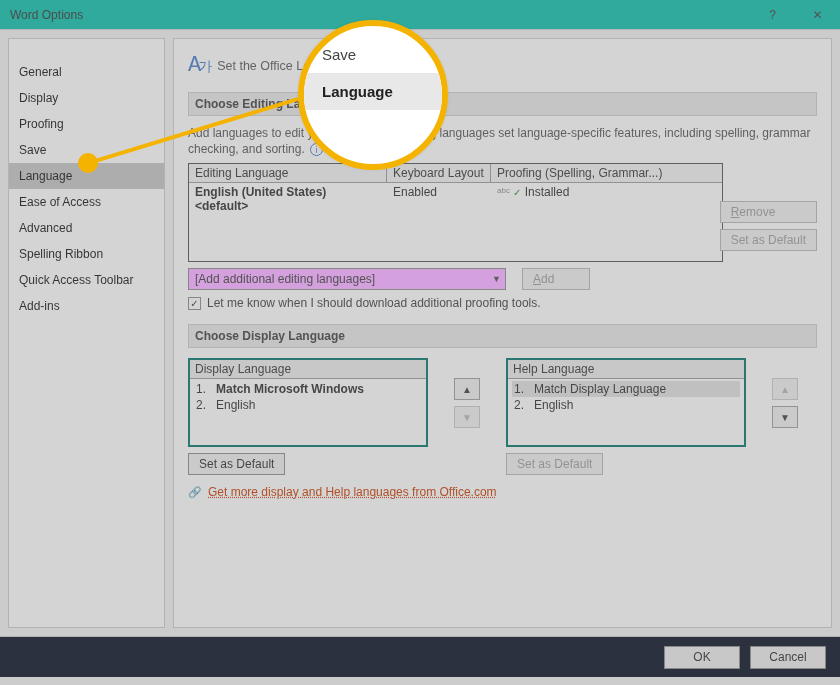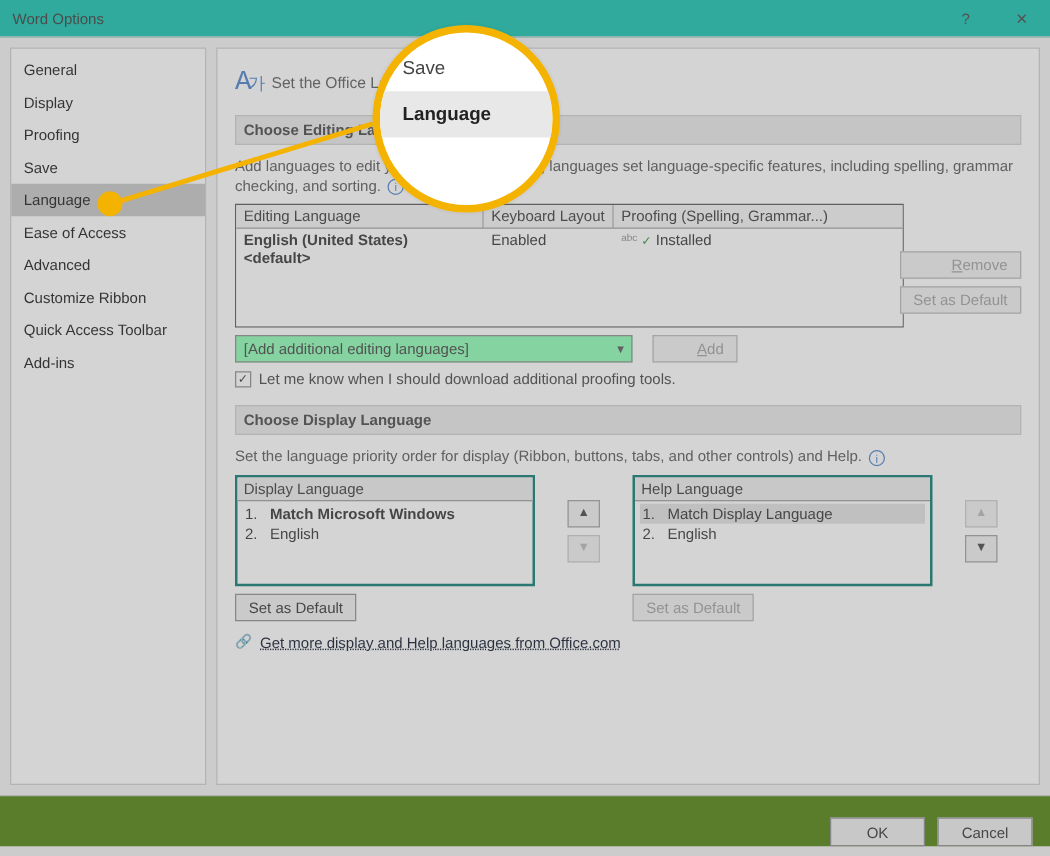--- a/index.html
+++ b/index.html
@@ -38,21 +38,21 @@
   .container {
     display: flex;
     height: 606px;
     background: #e6e6e6;
   }
   .sidebar {
     width: 157px;
     background: #f0f0f0;
     border: 1px solid #c4c4c4;
     margin: 8px 0 8px 8px;
-    padding-top: 4px;
+    padding-top: 20px;
   }
   .sidebar .item {
     padding: 6px 10px;
     color: #1a1a1a;
     cursor: pointer;
   }
   .sidebar .item.selected {
     background: #bdbdbd;
     position: relative;
   }
@@ -133,32 +133,32 @@
     right: 14px;
     top: 162px;
     display: flex; flex-direction: column; gap: 6px;
   }
   .btn {
     border: 1px solid #b0b0b0;
     background: #e3e3e3;
     color: #999;
     padding: 3px 10px;
     min-width: 84px;
-    text-align: right;
+    text-align: left;
     font-size: 12px;
   }
   .btn.enabled { color: #333; border-color: #8a8a8a; }
   .add-row {
     display: flex; align-items: center; gap: 16px;
     width: 535px;
     margin-top: 6px;
   }
   .combo {
     border: 1px solid #888;
-    background: #86efac;
+    background: #f0abfc;
     height: 22px;
     display: flex; align-items: center;
     padding: 0 4px 0 6px;
     width: 318px;
     justify-content: space-between;
     color: #444;
     gap: 20px;
   }
   .combo .tri { font-size: 9px; color: #555; }
   .chk-row { margin-top: 6px; display: flex; align-items: center; gap: 6px; color: #444; }
@@ -207,33 +207,33 @@
   .link-row {
     margin-top: 10px;
     display: flex; align-items: center; gap: 6px;
   }
   .link-icon {
     width: 14px; height: 14px;
     display: inline-flex; align-items: center; justify-content: center;
     color: #666; font-size: 11px;
   }
   .link {
-    color: #0f172a;
+    color: #c2410c;
     text-decoration: underline;
     text-decoration-style: dotted;
   }
   .footer {
     height: 41px;
     border-top: 1px solid #c4c4c4;
     display: flex;
     justify-content: flex-end;
-    align-items: flex-end;
+    align-items: center;
     gap: 10px;
     padding-right: 14px;
-    background: #4d7c0f;
+    background: #0f172a;
   }
   .footer .fbtn {
     border: 1px solid #8a8a8a;
     background: #e1e1e1;
     width: 76px; height: 23px;
     display: flex; align-items: center; justify-content: center;
     color: #333;
   }
   
   .callout-circle {
@@ -313,21 +313,21 @@
 
 <div class="container">
   <div class="sidebar" id="sidebar">
       <div class="item">General</div>
       <div class="item">Display</div>
       <div class="item">Proofing</div>
       <div class="item">Save</div>
       <div class="item selected">Language</div>
       <div class="item">Ease of Access</div>
       <div class="item">Advanced</div>
-      <div class="item">Customize Ribbon</div>
+      <div class="item">Spelling Ribbon</div>
       <div class="item">Quick Access Toolbar</div>
       <div class="item">Add-ins</div>
     </div>
 
   <div class="content">
     <div class="hdr">
       <span class="aicon">A<span class="small">가</span></span>
       <span class="hdr-text">Set the Office Language Preferences.</span>
     </div>
 
@@ -371,24 +371,20 @@
 
     <div class="chk-row">
       <span class="chk">✓</span>
       <span>Let me know when I should download additional proofing tools.</span>
     </div>
 
     <div style="height:14px"></div>
 
     <div class="section-title">Choose Display Language</div>
 
-    <div class="para">
-      <span>Set the language priority order for display (Ribbon, buttons, tabs, and other controls) and Help.</span>
-      <span class="info-icon">i</span>
-    </div>
 
     <div class="display-row">
 
       <div>
         <div class="listbox">
           <div class="lh">Display Language</div>
           <div class="lbody" id="display-body">
               <div class="lrow">
                 <span class="lnum">1.</span>
                 <span style="font-weight:700">Match Microsoft Windows <default></default></span>

